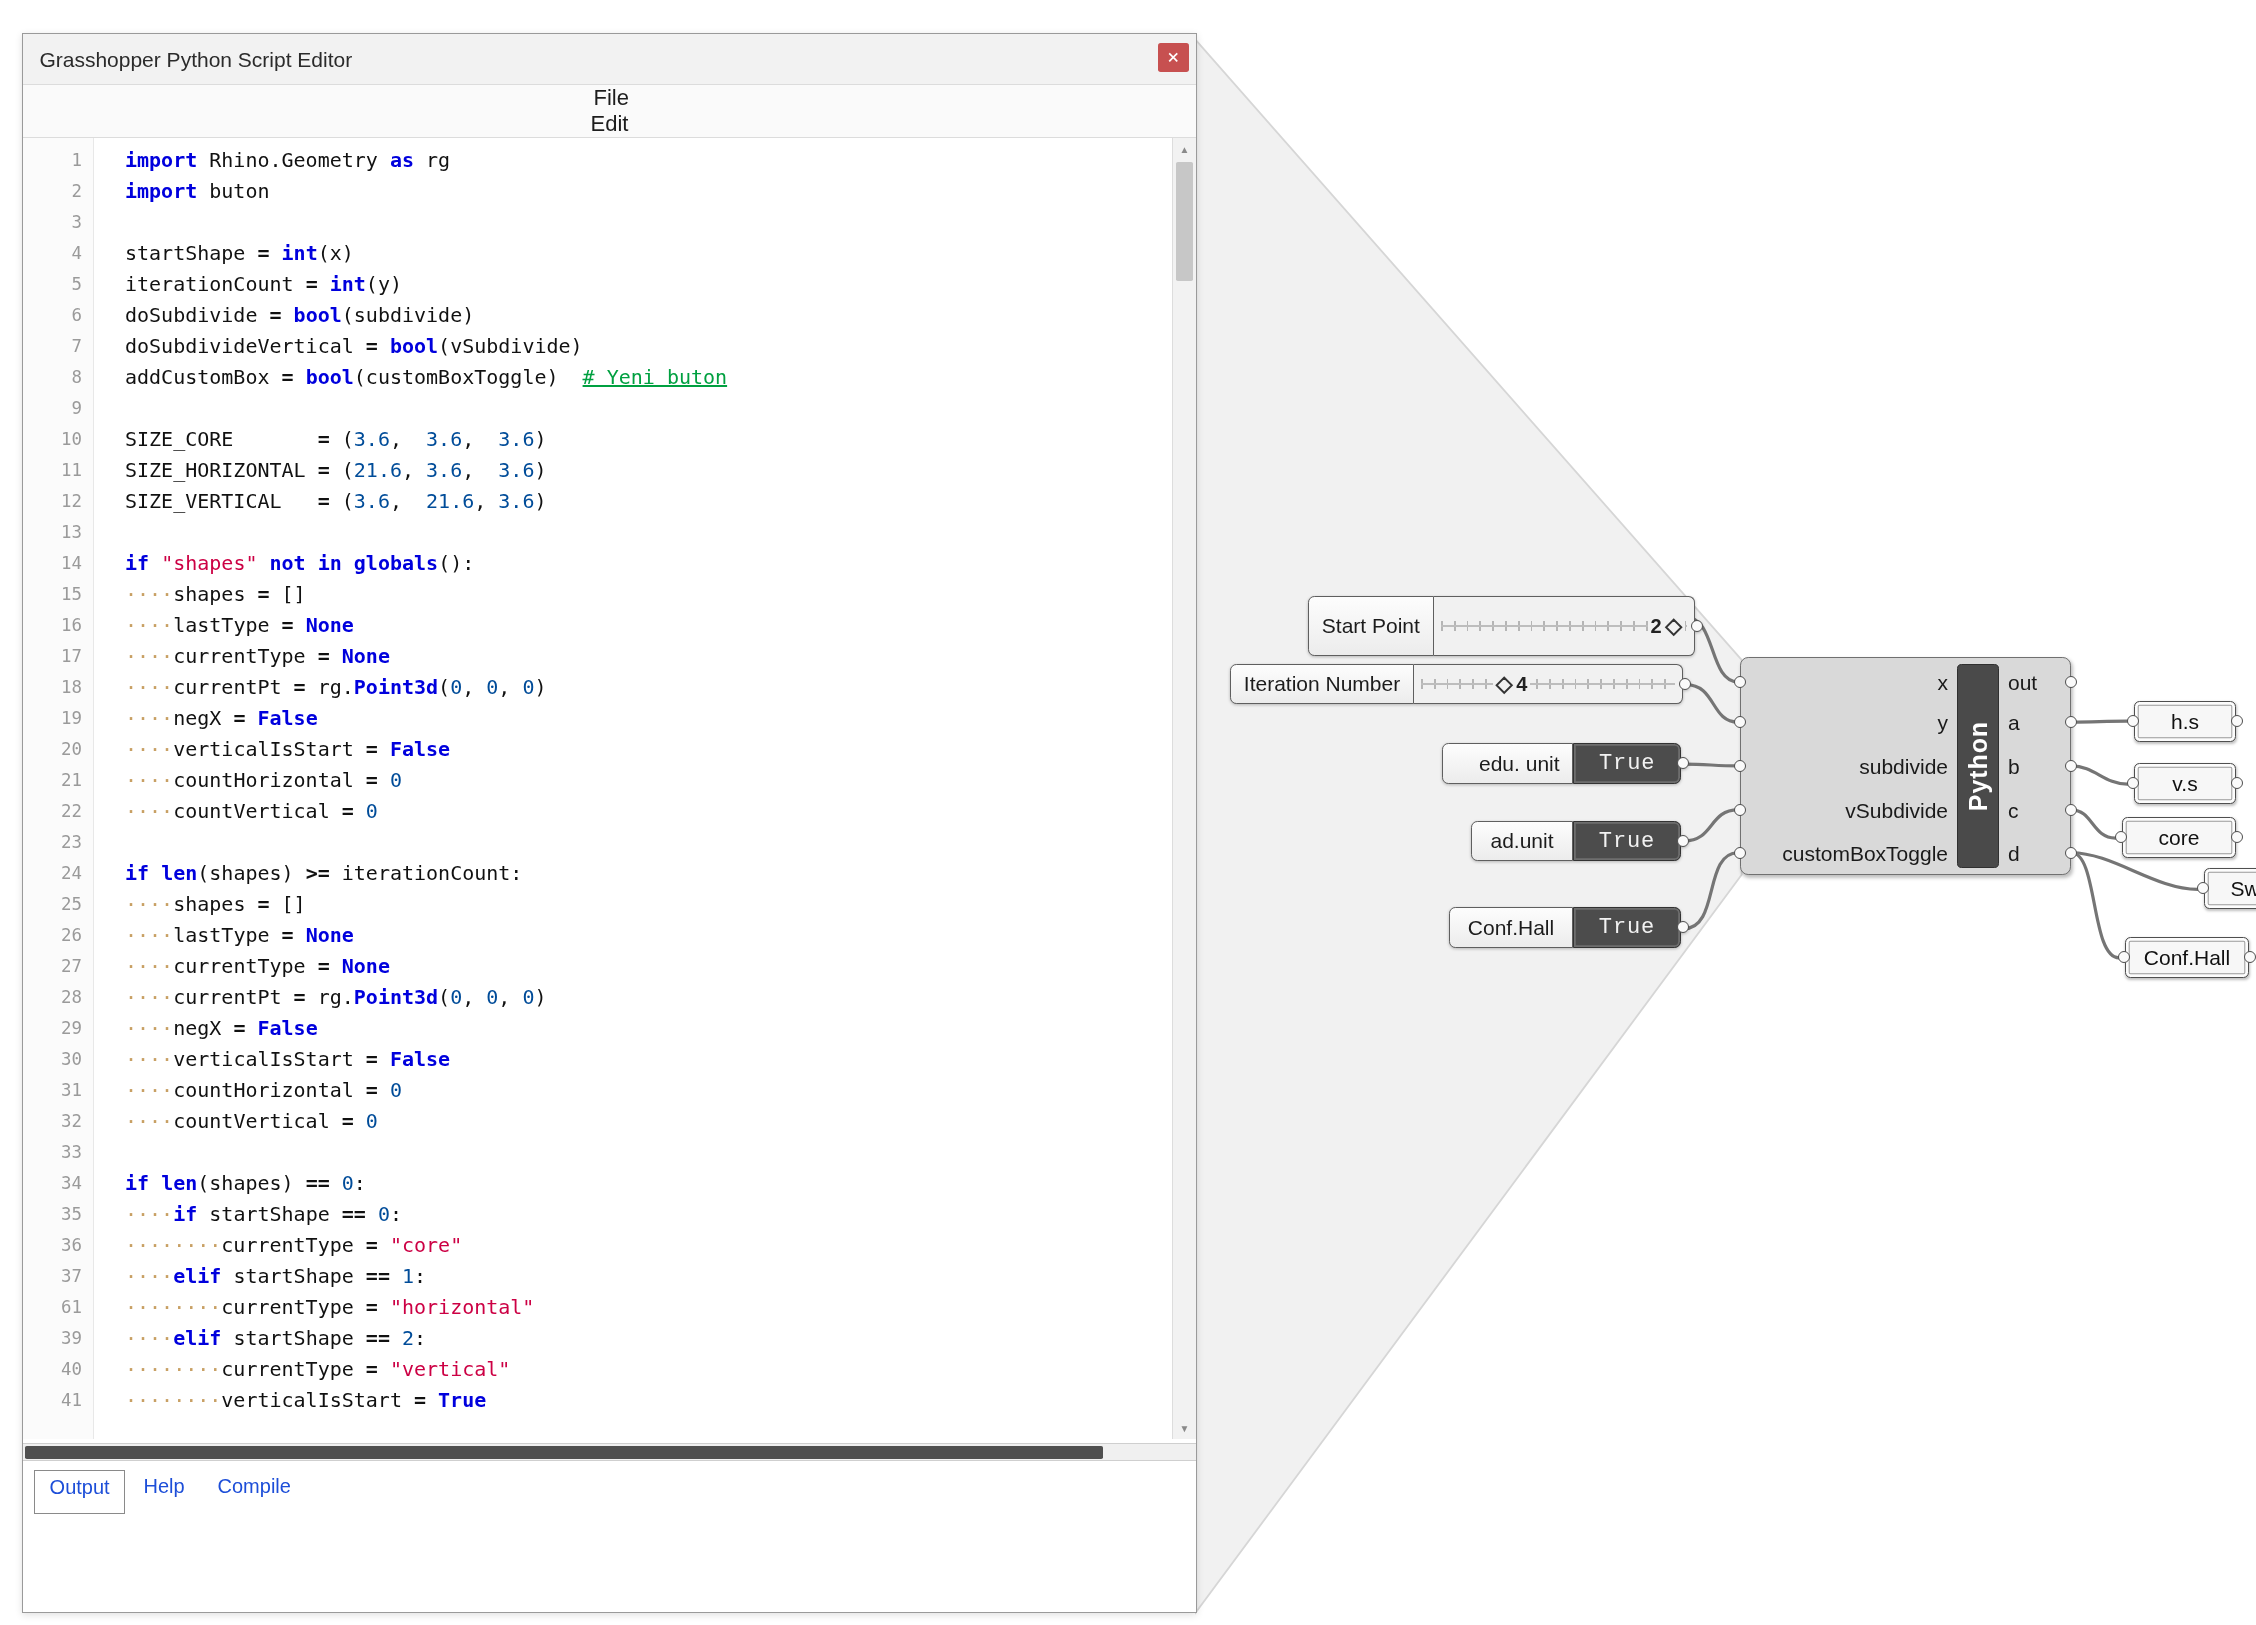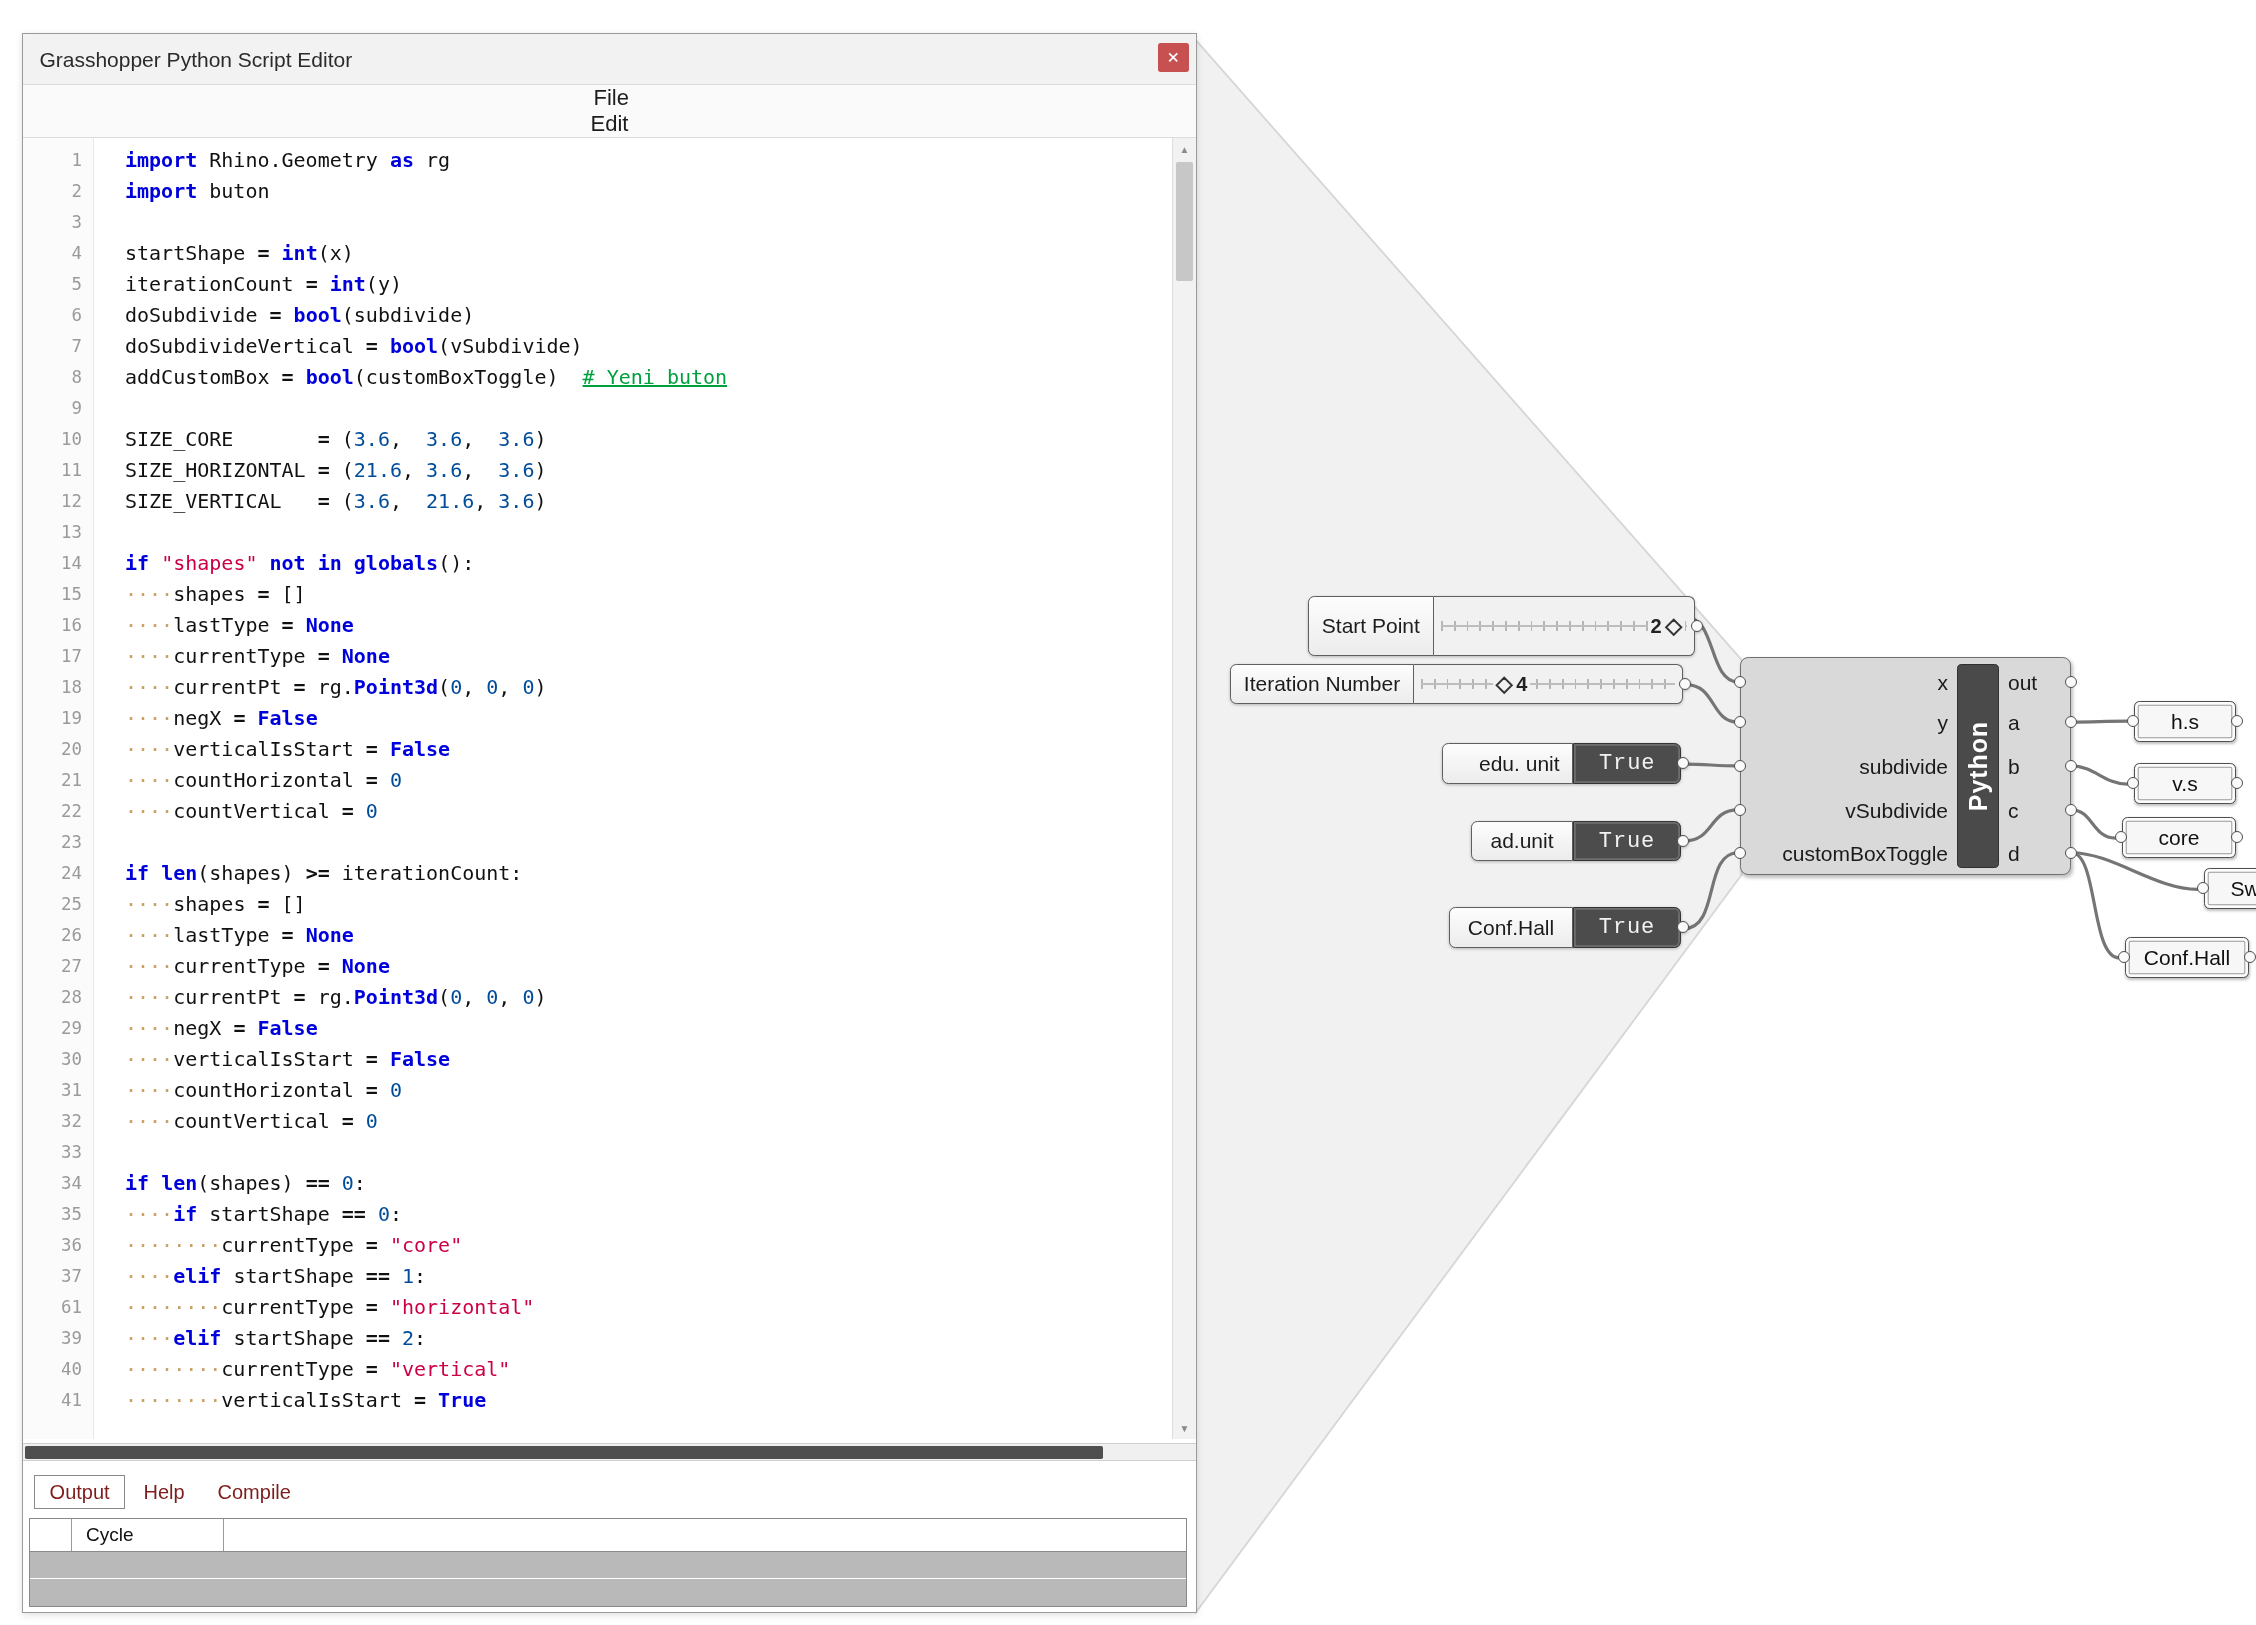--- a/index.html
+++ b/index.html
@@ -43,22 +43,22 @@
   .scroll-arrow{position:absolute;left:0;right:0;height:22px;display:flex;align-items:center;
                 justify-content:center;font-size:10px;color:#8a8a8a;}
   .scroll-arrow.up{top:0;}
   .scroll-arrow.down{bottom:0;}
   .vthumb{position:absolute;left:2.7px;right:2.7px;top:24px;height:119px;background:#c7c7c7;border-radius:1.8px;}
 
   .hscroll{position:absolute;left:0;right:0;top:1409px;height:18.3px;background:#f0f0f0;
            border-top:0.9px solid #cfcfcf;border-bottom:0.9px solid #cfcfcf;}
   .hthumb{position:absolute;left:1.8px;top:1.8px;height:12.8px;width:1078px;background:#4f4f4f;border-radius:1.8px;}
 
-  .tabstrip{position:absolute;left:0;right:0;top:1436px;height:44px;display:flex;align-items:center;
-            background:#fff;font-size:20px;color:#7f1d1d;}
+  .tabstrip{position:absolute;left:0;right:0;top:1436px;height:44px;display:flex;
+            background:#fff;font-size:20px;color:#1d4ed8;}
   .tab{padding:4.6px 14.6px;margin-left:3.7px;cursor:default;}
   .tab.active{border:0.9px solid #8a8a8a;background:#fff;margin-left:11px;}
 
   .out-table{position:absolute;left:5.5px;right:9.1px;top:1484px;bottom:5.5px;border:0.9px solid #8a8a8a;
              background:#fff;display:flex;flex-direction:column;}
   .out-header{height:33px;border-bottom:0.9px solid #8a8a8a;position:relative;font-size:19px;color:#111;}
   .out-col1{position:absolute;left:0;top:0;bottom:0;width:42px;border-right:0.9px solid #9a9a9a;}
   .out-col2{position:absolute;left:42px;top:0;bottom:0;width:152px;border-right:0.9px solid #9a9a9a;
             display:flex;align-items:center;padding-left:14.6px;}
   .out-row{flex:1;background:#b9b9b9;border-bottom:1.8px solid #fff;}
@@ -326,24 +326,16 @@
     <div class="hscroll">
       <div class="hthumb"></div>
     </div>
 
     <div class="tabstrip">
       <span class="tab active">Output</span>
       <span class="tab">Help</span>
       <span class="tab">Compile</span>
     </div>
 
-    <div class="out-table">
-      <div class="out-header">
-        <span class="out-col1"></span>
-        <span class="out-col2">Cycle</span>
-      </div>
-      <div class="out-row"></div>
-      <div class="out-row"></div>
-    </div>
   </div>
 
 </div>
 
 
 </body></html>

